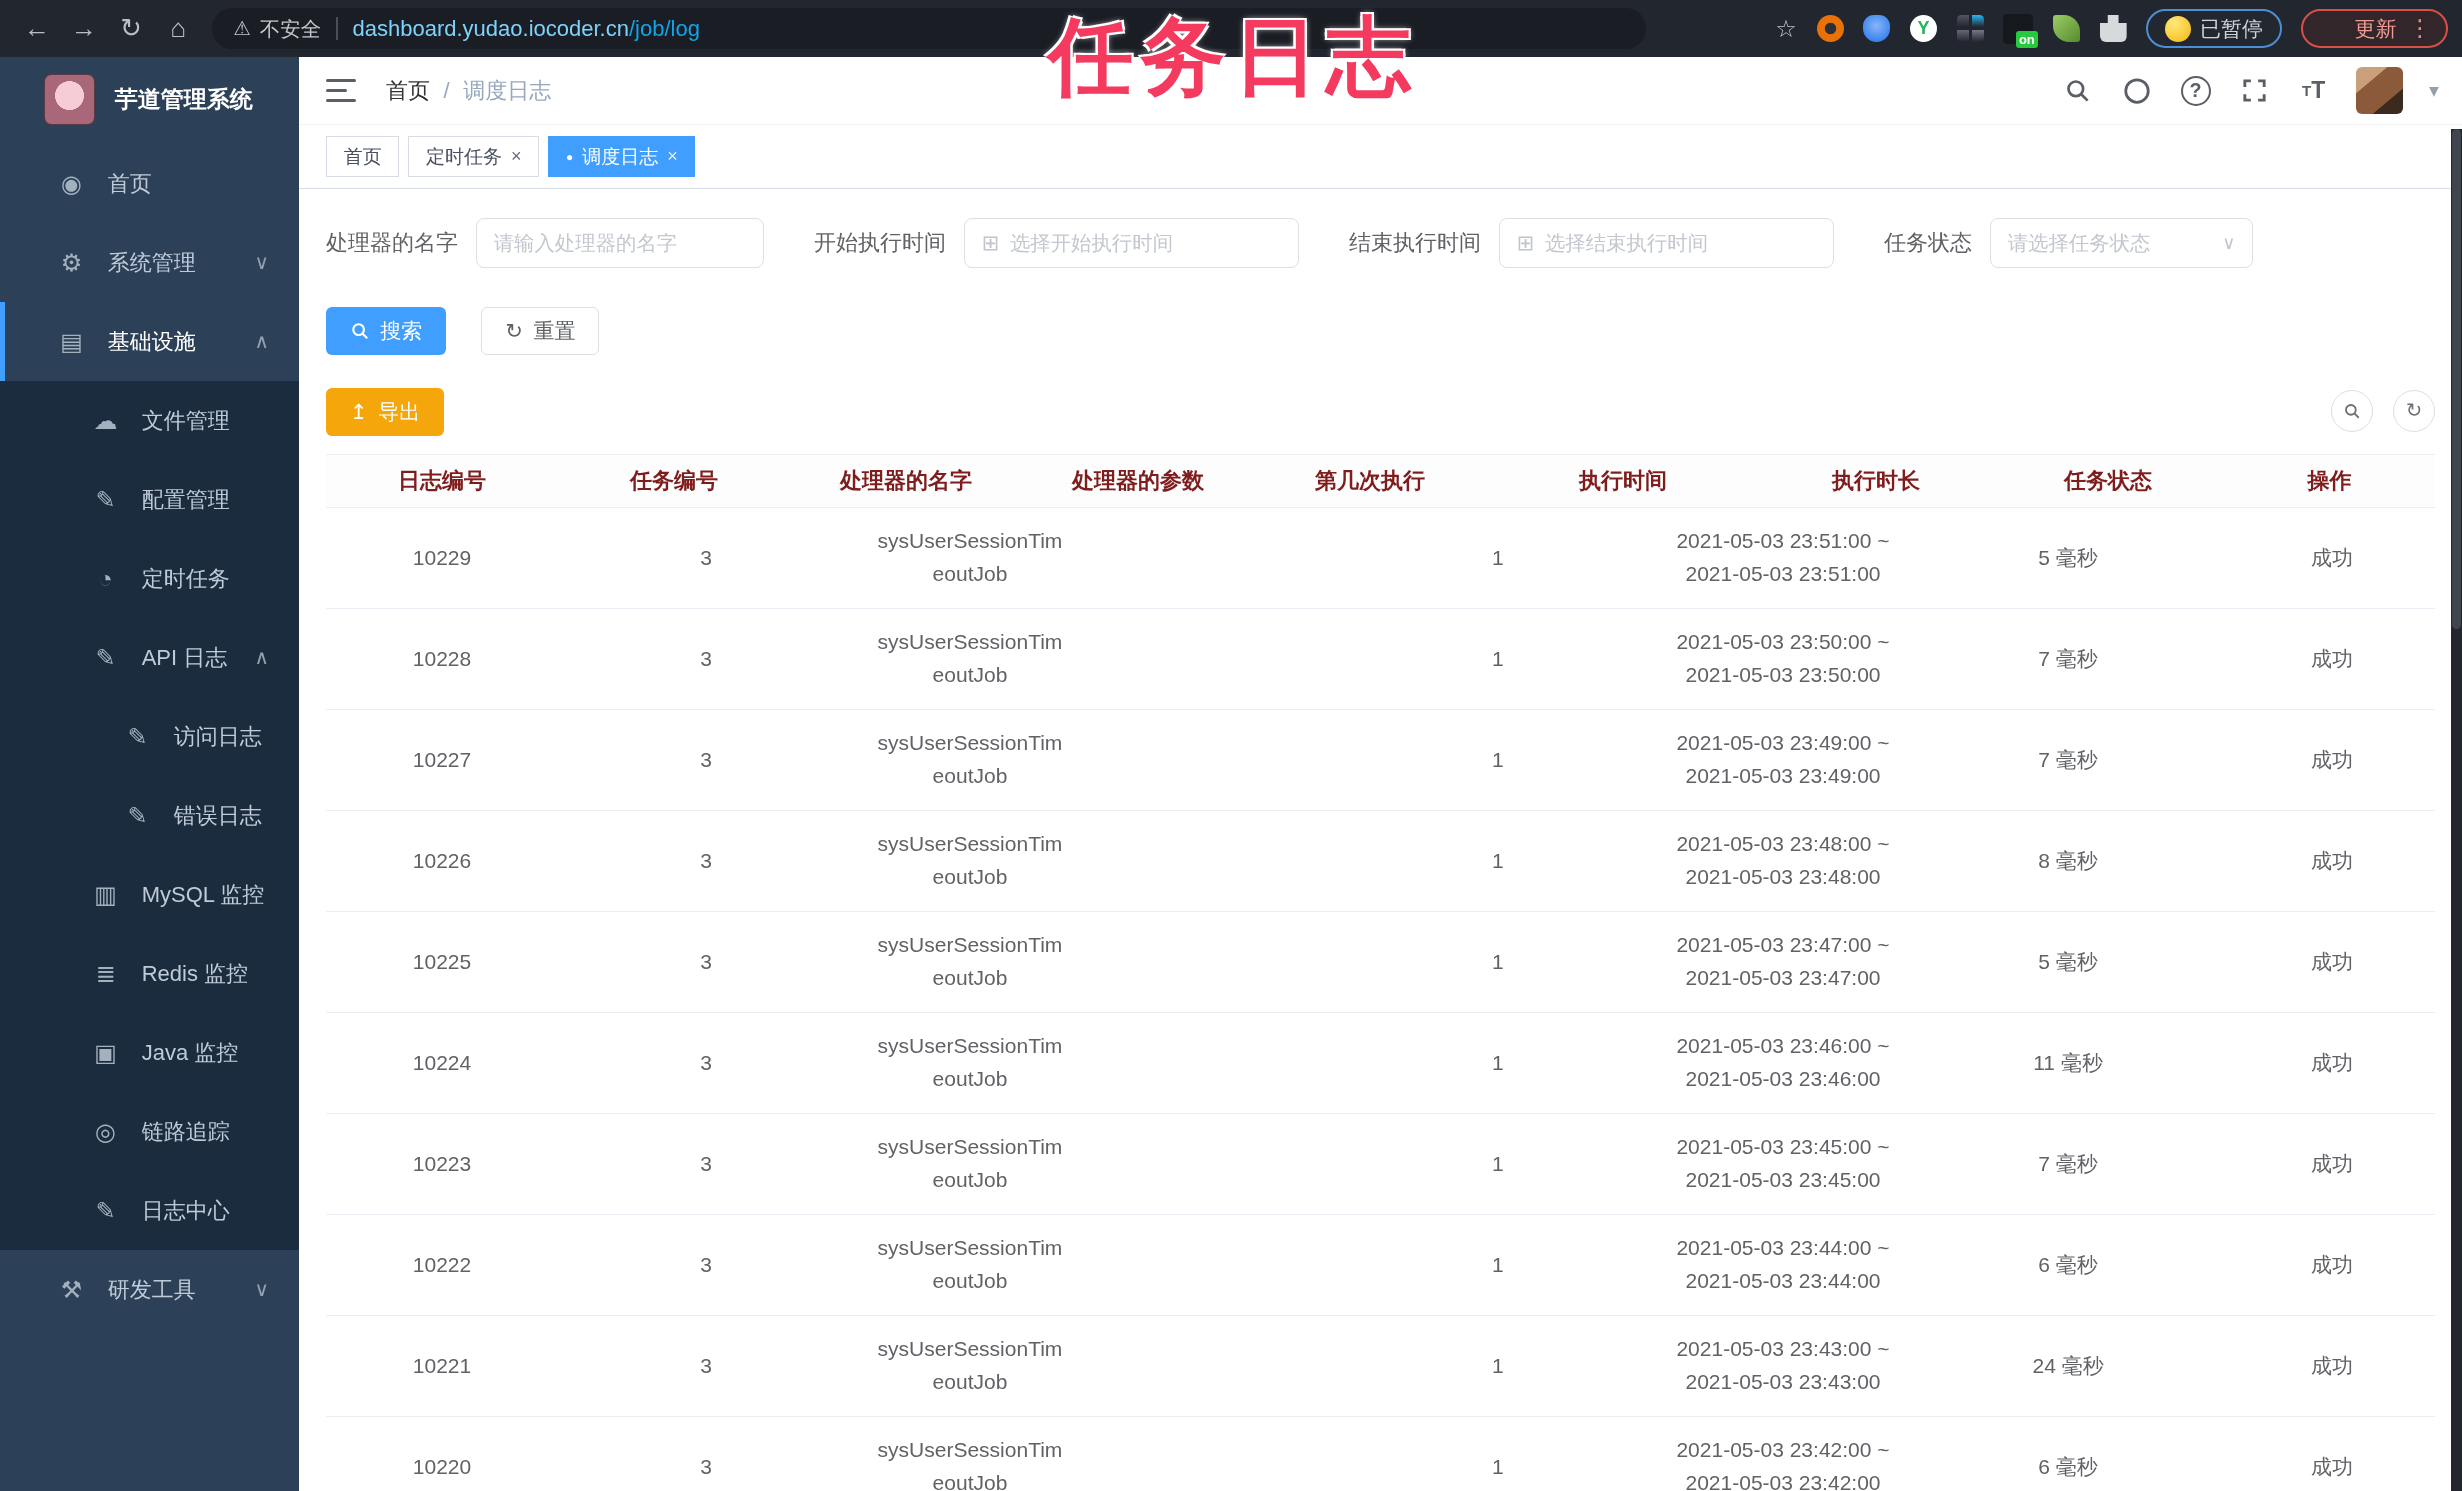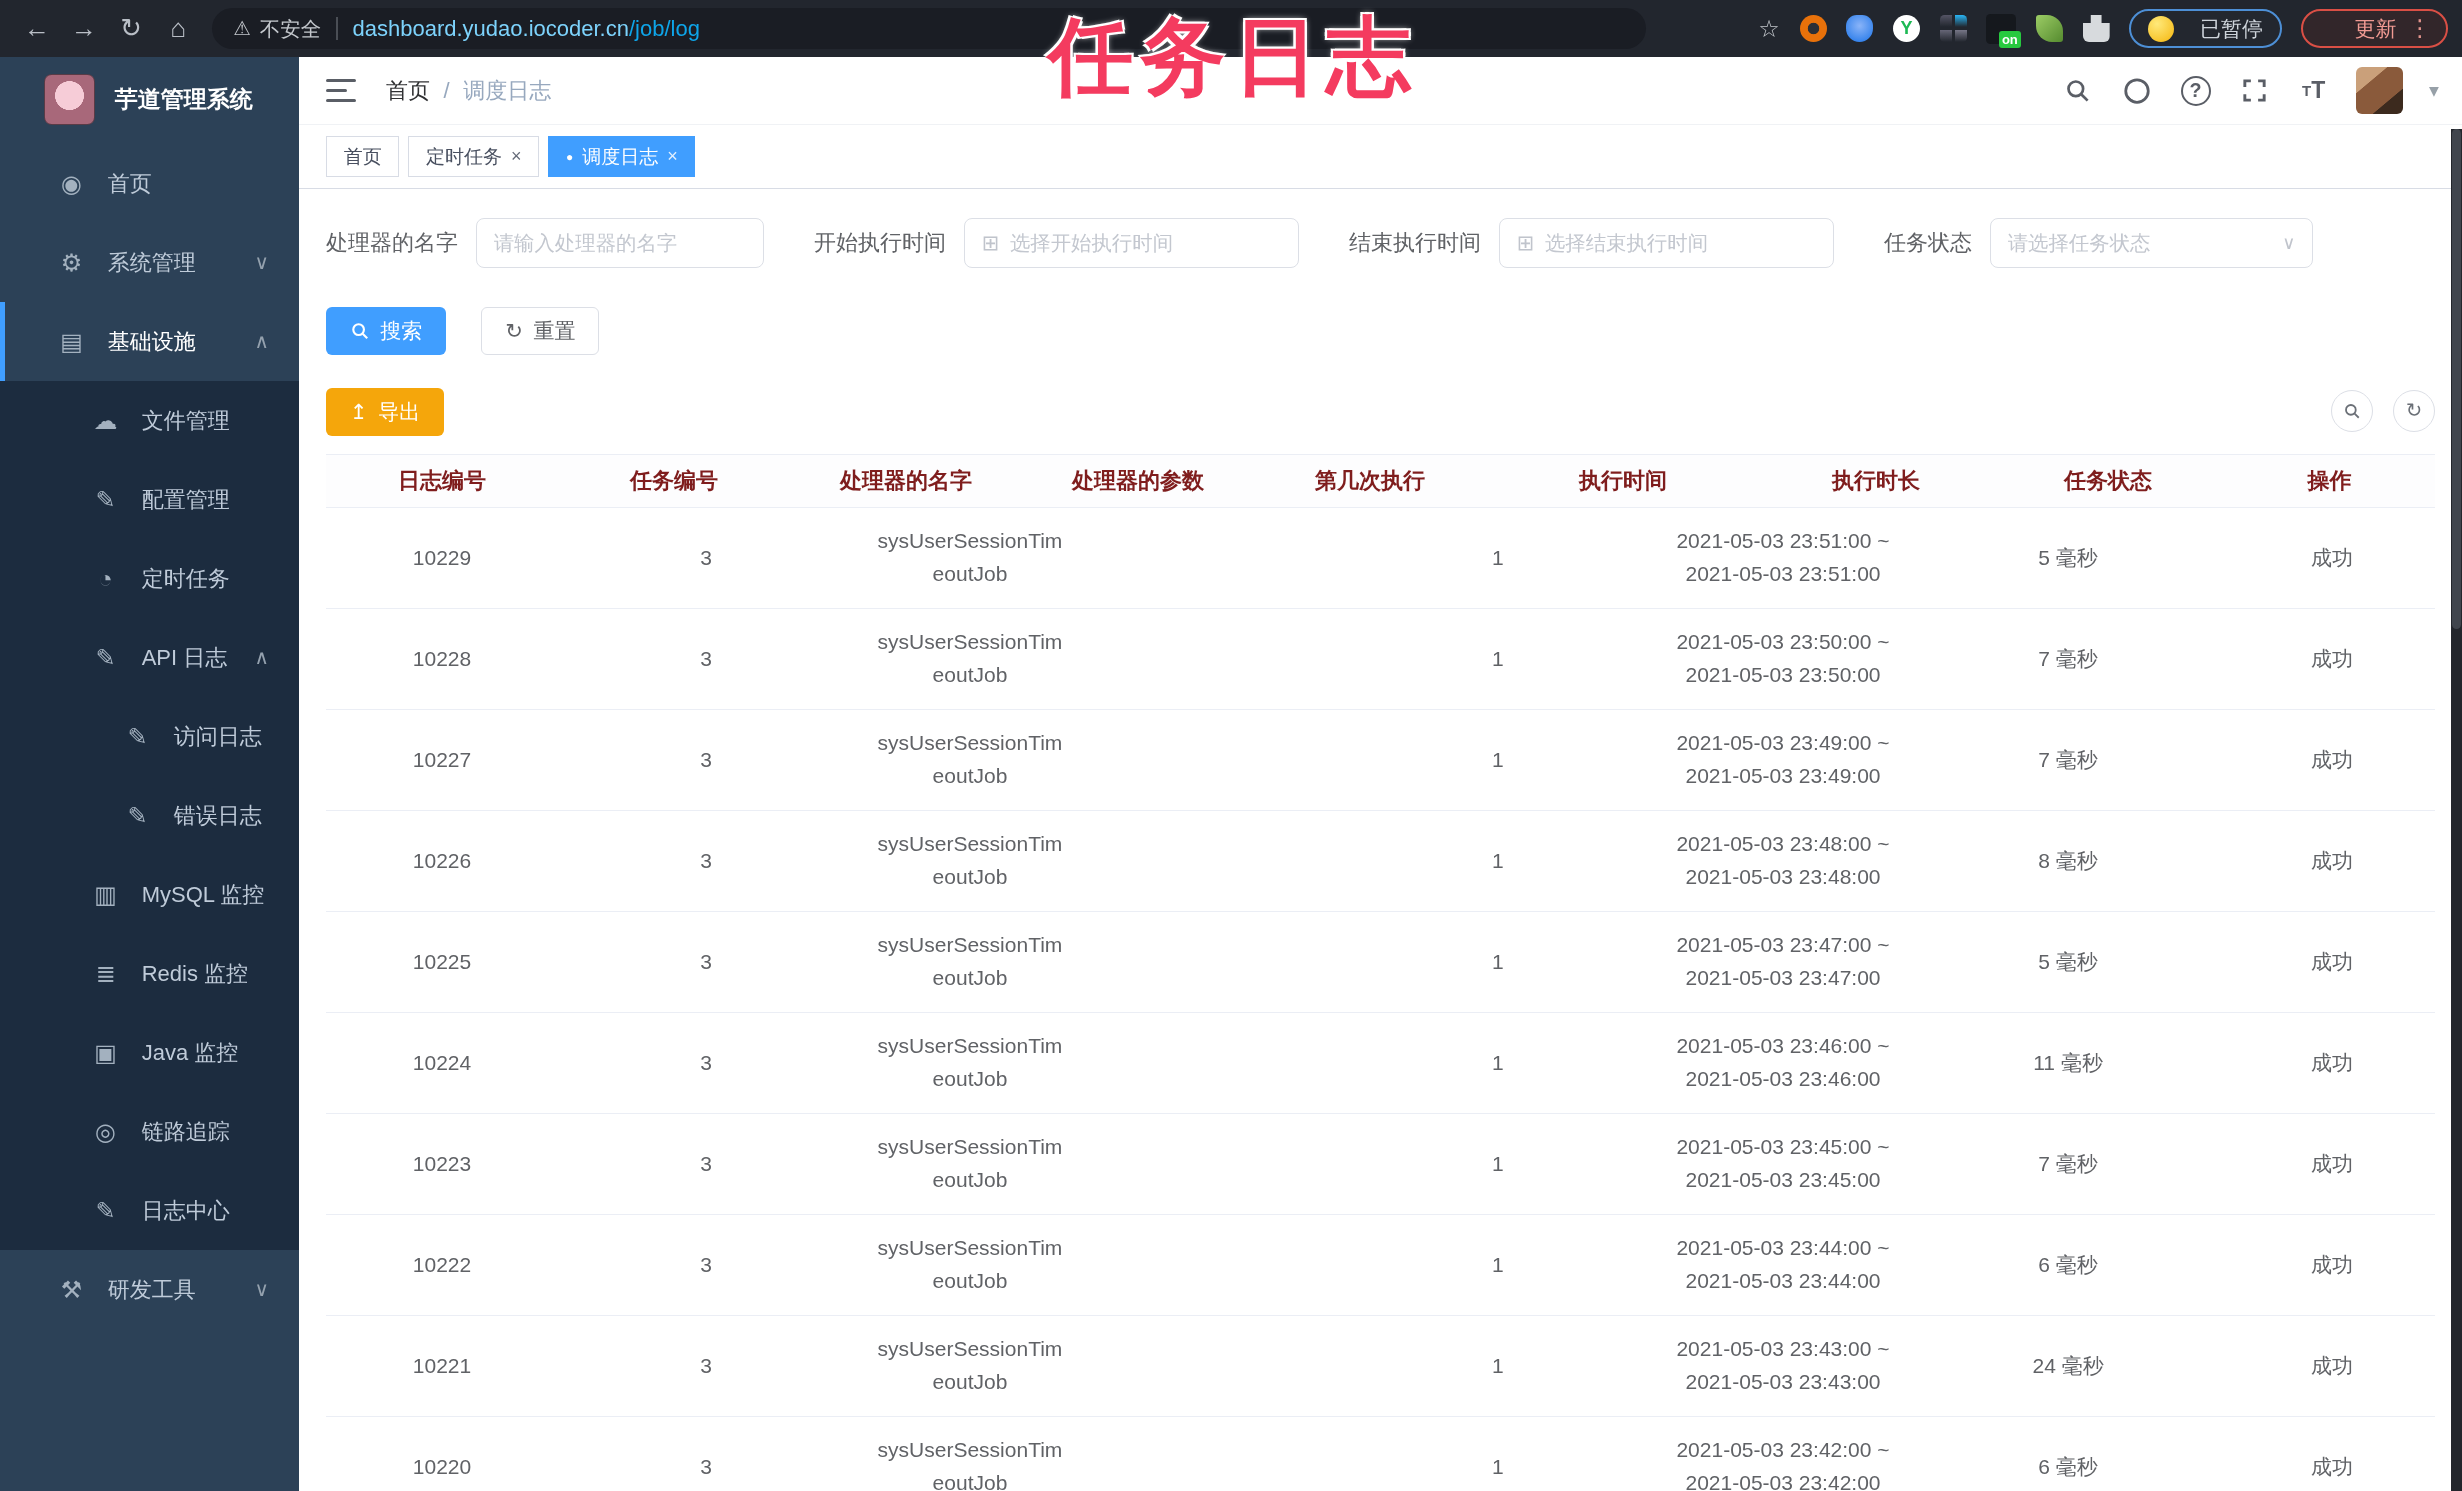--- a/index.html
+++ b/index.html
@@ -28,21 +28,21 @@
       linear-gradient(#556,transparent) left top/12px 12px no-repeat,
       linear-gradient(#29b6f6,transparent) right top/12px 12px no-repeat,
       linear-gradient(#667,transparent) left bottom/12px 12px no-repeat,
       linear-gradient(#778,transparent) right bottom/12px 12px no-repeat; }
   .ext-on { width:30px; height:30px; border-radius:4.5px; background:#15181d; position:relative; }
   .ext-on::after { content:"on"; position:absolute; right:-4.5px; bottom:-4.5px; background:#27c93f;
      color:#fff; font-size:13px; padding:0.8px 3px; border-radius:3px; font-weight:bold; }
   .ext-leaf { background:linear-gradient(135deg,#9ccc65,#558b2f); border-radius:3px 60% 3px 60%; }
   .ext-puzzle { background:#d7dadd; border-radius:6px; clip-path:polygon(0 30%,30% 30%,30% 0,70% 0,70% 30%,100% 30%,100% 100%,0 100%); }
   .paused-pill { height:39px; border:2.3px solid #4d8fd6; border-radius:19.7px; background:#23272f;
-    display:flex; align-items:center; gap:26px; padding:0 16.7px; }
+    display:flex; align-items:center; gap:9px; padding:0 16.7px; }
   .emoji-dot { width:26px; height:26px; border-radius:50%;
     background:radial-gradient(circle at 35% 30%, #ffe97a, #f5b60d); }
   .paused-label { color:#ced4db; font-size:21px; }
   .update-pill { height:39px; border:2.3px solid #da4f45; border-radius:19.7px; background:#32262a;
     display:flex; align-items:center; gap:12px; padding:0 15px; }
   .update-label { color:#f19a93; font-size:21px;margin-left:36px; }
   .kebab { color:#e2938c; font-size:23px; }
 
   
   .watermark { position:absolute; left:1048px; top:0px; z-index:50; font-size:85px; font-weight:bold;
@@ -103,21 +103,21 @@
 
   .content { padding:29px 27px 0 27px; }
 
   
   .filters { display:flex; align-items:center; }
   .f-label { font-size:22px; color:#606266; margin-right:18px; white-space:nowrap; }
   .f-box { display:flex; align-items:center; height:50px; border:1.5px solid #dcdfe6;
     border-radius:8px; background:#fff; padding:0 16.7px; }
   .f-box[data-type="text"]   { width:288px; }
   .f-box[data-type="date"]   { width:335px; }
-  .f-box[data-type="select"] { width:323px; }
+  .f-box[data-type="select"] { width:263px; }
   .f-prefix { color:#c0c4cc; font-size:21px; margin-right:10.6px; }
   .f-prefix:empty { display:none; }
   .f-suffix { color:#c0c4cc; font-size:18px; margin-left:auto; }
   .f-suffix:empty { display:none; }
   .f-box input { border:none; outline:none; font-size:20.4px; color:#606266; width:100%; background:transparent; }
   .f-box input::placeholder { color:#c3c7cf; }
   .fg { display:flex; align-items:center; }
   .fg + .fg { margin-left:50px; }
 
   

